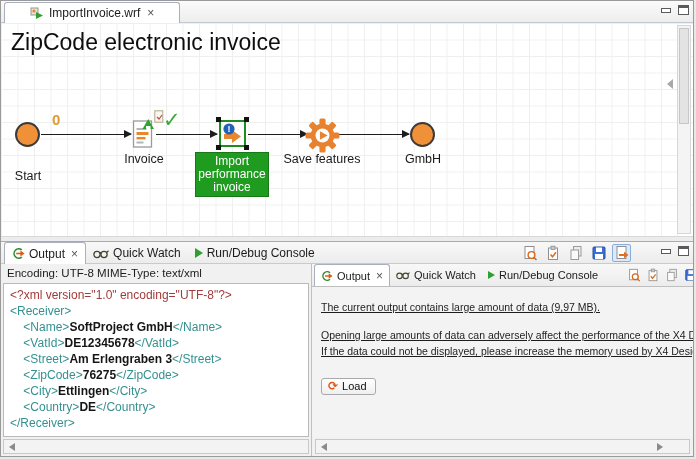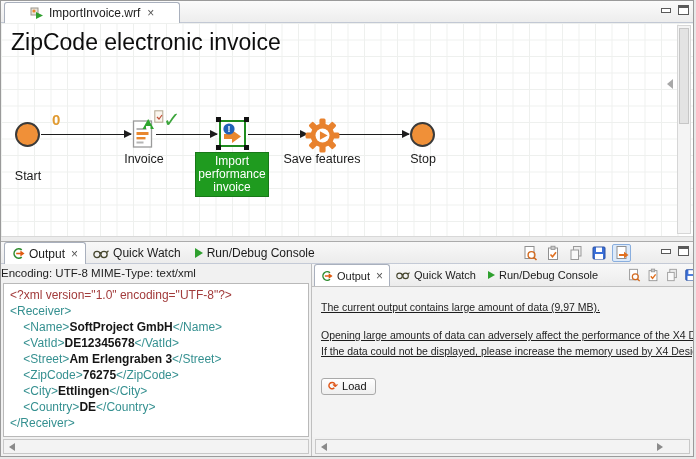--- a/index.html
+++ b/index.html
@@ -51,21 +51,21 @@
     font-size:12px;color:#1b1b1b;vertical-align:top;}
   .ptab.active{background:#fff;border:1px solid #a9b0bd;border-bottom:none;border-radius:3px 3px 0 0;margin-left:3px;}
   .ptoolbar{position:absolute;right:62px;top:2px;display:flex;gap:4px;align-items:center;}
   .ticon{width:19px;height:18px;display:flex;align-items:center;justify-content:center;border:1px solid transparent;}
   .ticon.selected{background:#dceafa;border:1px solid #89aede;border-radius:2px;}
   .play-tri{width:0;height:0;border-left:8px solid #2fa02f;border-top:5px solid transparent;border-bottom:5px solid transparent;}
 
   
   .panel-body{position:absolute;left:0;top:263px;width:100%;bottom:0;display:flex;background:#f1f1f1;}
   .left-pane{position:relative;width:310px;height:100%;}
-  .encoding-bar{height:19px;line-height:19px;font-size:11.5px;color:#1e1e1e;}
+  .encoding-bar{height:19px;line-height:19px;padding-left:6px;font-size:11.5px;color:#1e1e1e;}
   .xml-box{position:absolute;left:2px;right:2px;top:19px;bottom:19px;background:#fff;
     border:1px solid #b9b9b9;padding:3px 6px;overflow:hidden;
     font-family:"DejaVu Sans Mono","Liberation Mono",monospace;font-size:12px;line-height:16px;white-space:pre;}
   .x-decl{color:#a23b3b;}
   .x-tag{color:#359090;}
   .x-val{color:#151515;font-weight:bold;}
   .hscroll{position:absolute;left:2px;right:2px;bottom:2px;height:15px;background:#f3f3f3;border:1px solid #c8c8c8;}
   .arr-left{position:absolute;left:5px;top:3px;width:0;height:0;
     border-right:6px solid #8a8a8a;border-top:4px solid transparent;border-bottom:4px solid transparent;}
   .arr-right{position:absolute;right:26px;top:3px;width:0;height:0;
@@ -172,21 +172,21 @@
         <rect x="1.5" y="15" width="8" height="6" rx="1.5" transform="rotate(45 18 18)"></rect>
         <rect x="26.5" y="15" width="8" height="6" rx="1.5" transform="rotate(45 18 18)"></rect>
         <circle cx="18" cy="18" r="11.5"></circle>
       </g>
       <circle cx="18" cy="18" r="6.8" fill="#ffffff"></circle>
       <polygon points="15.5,13.8 23,18 15.5,22.2" fill="#e8822e"></polygon>
     </svg>
     <div class="node-label" style="left:321px;top:129px;">Save features</div>
 
     <div class="circle-node" style="left:409px;top:99px;"></div>
-    <div class="node-label" style="left:422px;top:129px;">Stop</div>
+    <div class="node-label" style="left:422px;top:129px;">GmbH</div>
 
     <div class="collapse-arrow"></div>
     <div class="vscroll">
         <div class="thumb"></div>
       </div>
   </div>
 
   <div class="sash"></div>
 
   <div class="panel-tabbar">

